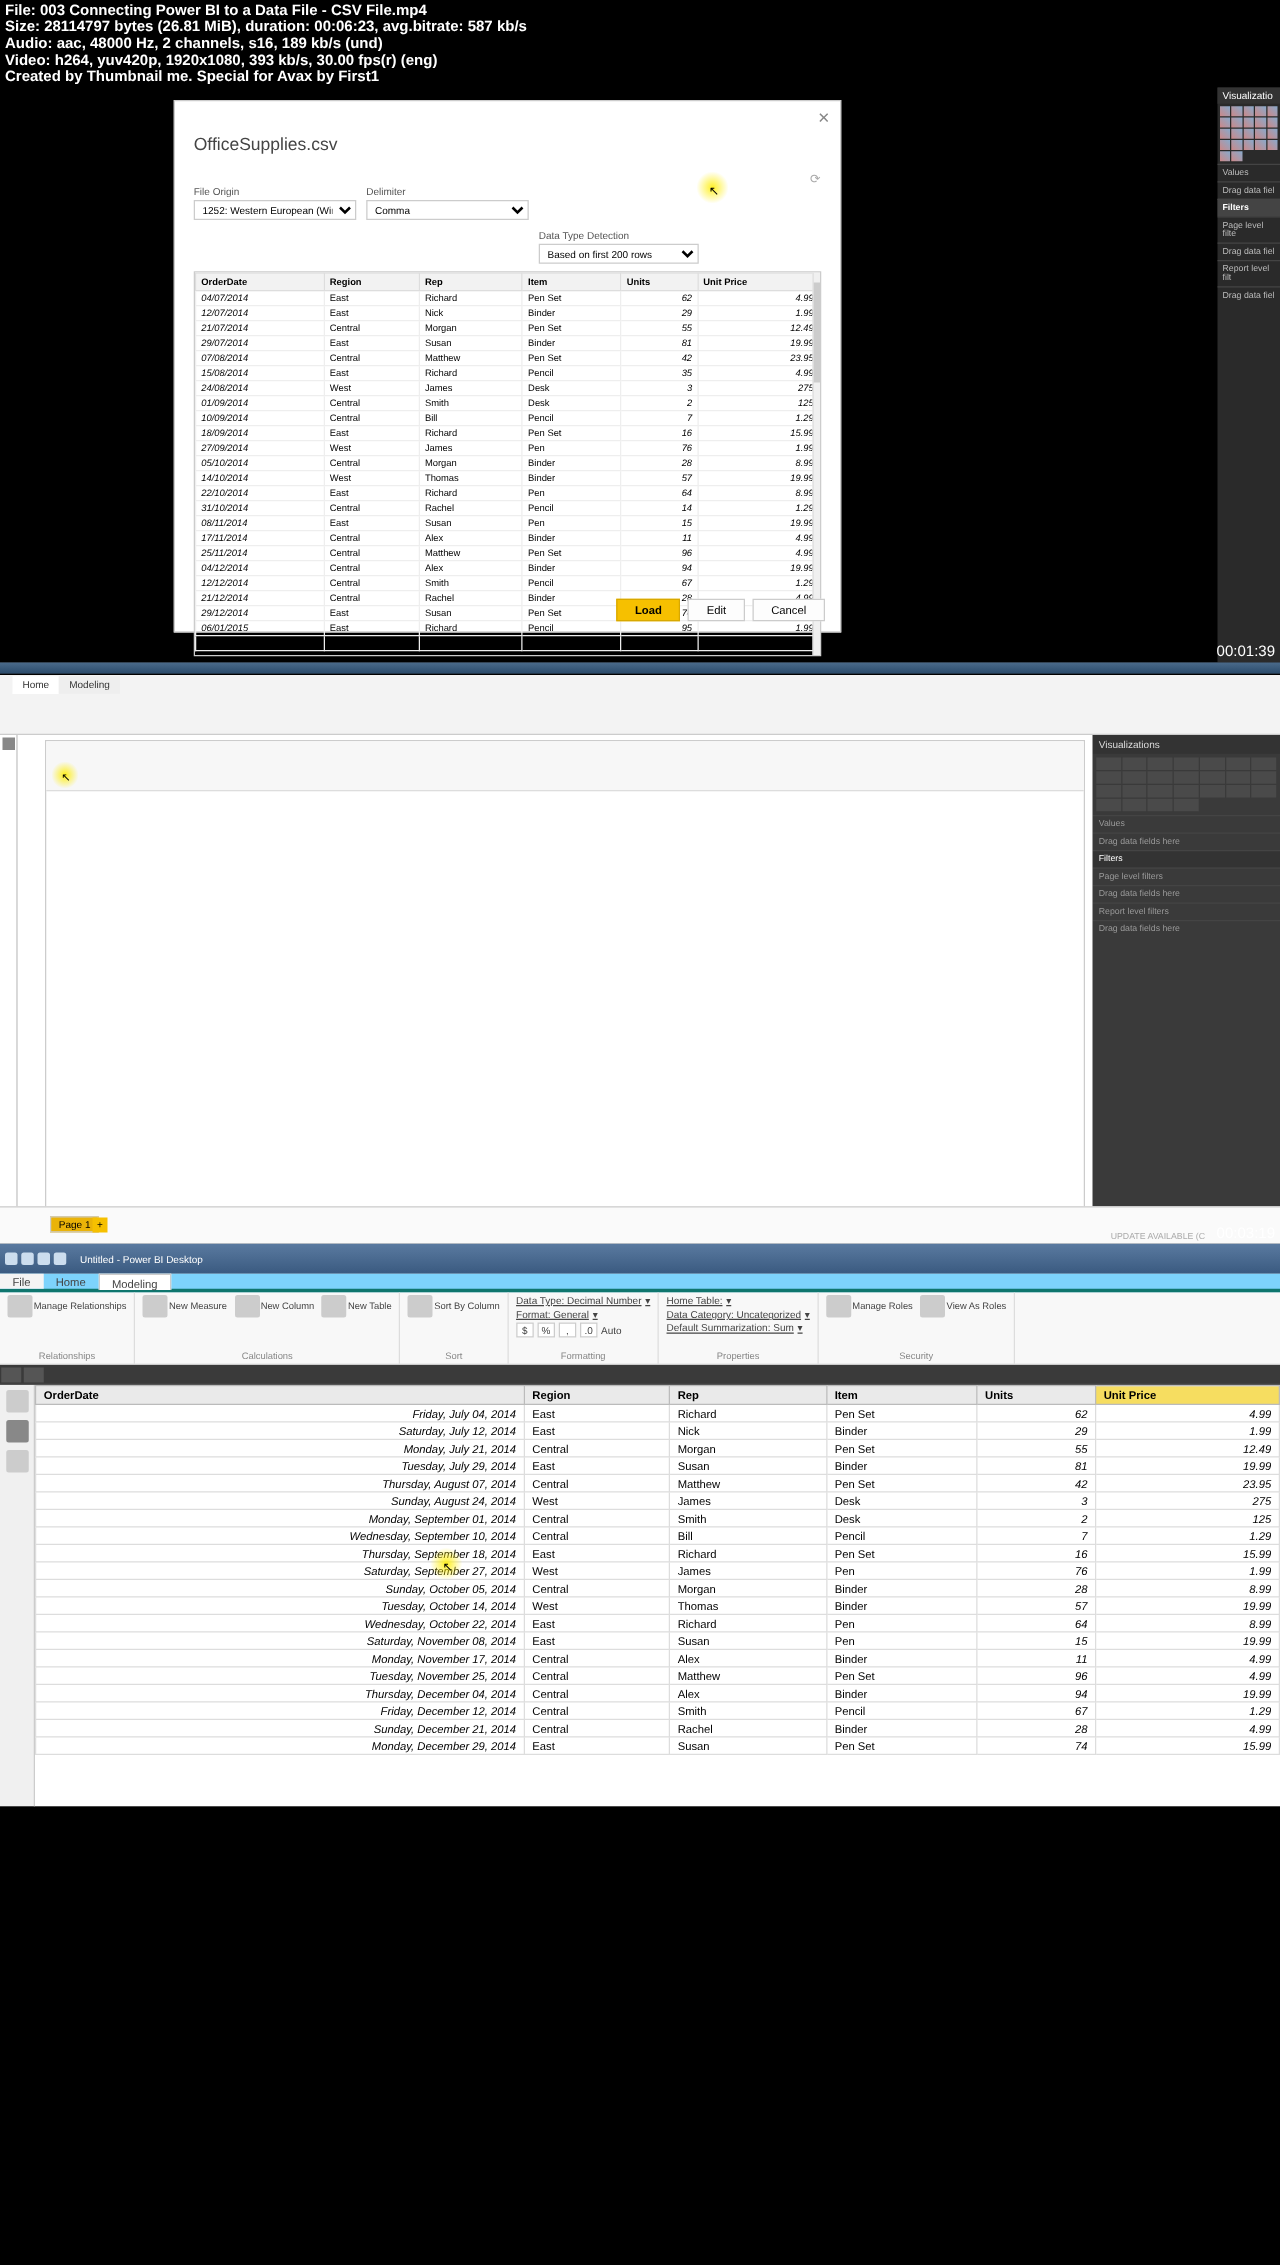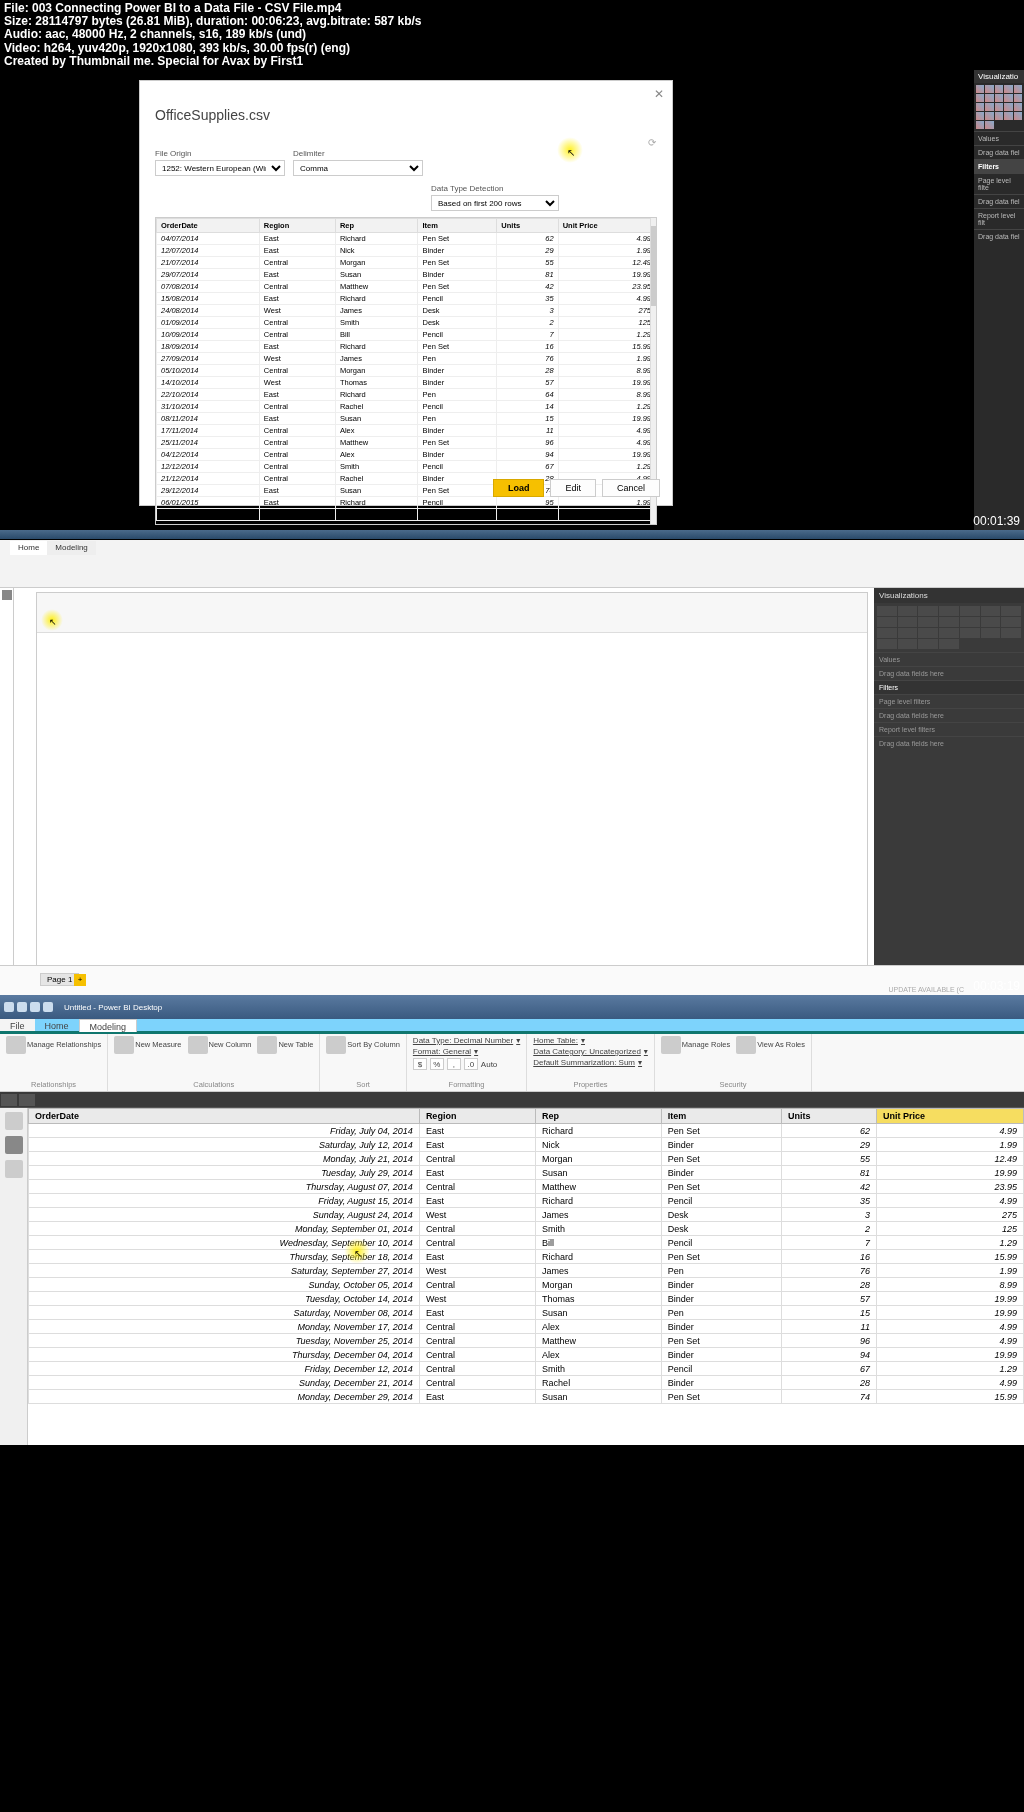--- a/index.html
+++ b/index.html
@@ -58,21 +58,21 @@
 .panel2-sub { position: absolute; left: 22px; top: 4px; right: 6px; height: 380px; background: rgba(255,255,255,0.92); border: 1px solid #ccc; }
 .panel2-sub .sub-ribbon { height: 40px; border-bottom: 1px solid #ddd; background: #f7f7f7; }
 .highlight2 { position: absolute; left: 4px; top: 16px; width: 22px; height: 22px; border-radius: 50%; background: radial-gradient(circle, rgba(255,238,0,0.9) 0%, rgba(255,238,0,0.0) 70%); z-index: 6; }
 .highlight2 .cursor { position: absolute; left: 8px; top: 8px; font-size: 9px; }
 .panel2-right { width: 150px; background: #3a3a3a; color: #ccc; font-size: 8px; }
 .panel2-right .hdr { background: #333; padding: 3px 5px; font-size: 8px; color: #ddd; }
 .panel2-right .vg { display: grid; grid-template-columns: repeat(7,1fr); gap: 1px; padding: 3px; }
 .panel2-right .vi { height: 10px; background: #4a4a4a; }
 .panel2-right .row { padding: 3px 5px; color: #999; border-top: 1px solid #444; font-size: 7px; }
 .panel2 .footer { position: absolute; left: 0; right: 0; bottom: 0; height: 30px; background: #fafafa; border-top: 1px solid #ccc; font-size: 8px; }
-.panel2 .footer .pg { position: absolute; left: 40px; bottom: 9px; background: #e5e5e5; border: 1px solid #ccc; padding: 1px 6px; }
+.panel2 .footer .pg { position: absolute; left: 40px; bottom: 9px; background: #eab308; border: 1px solid #ccc; padding: 1px 6px; }
 .panel2 .footer .add { position: absolute; left: 74px; bottom: 9px; background: #f6c000; width: 12px; height: 12px; text-align: center; line-height: 12px; }
 .panel2 .footer .upd { position: absolute; right: 60px; bottom: 2px; color: #aaa; font-size: 7px; }
 
 
 .panel3 { position: relative; width: 100%; height: 450px; background: #eaeaea; }
 .panel3 .qat { height: 24px; background: linear-gradient(#5a7aa0,#3a5a80); display: flex; align-items: center; padding: 0 4px; gap: 3px; }
 .panel3 .qat .qic { width: 10px; height: 10px; background: #cde; border-radius: 2px; }
 .panel3 .qat .title { margin-left: 8px; color: #fff; font-size: 8px; }
 .panel3 .tabs3 { height: 15px; background: #7dd3fc; display: flex; border-bottom: 3px solid #0f766e; }
 .panel3 .tabs3 .t { font-size: 9px; padding: 2px 10px; color: #444; }
@@ -628,28 +628,20 @@
             </tr>
             <tr>
               <td class="date">Thursday, August 07, 2014</td>
               <td>Central</td>
               <td>Matthew</td>
               <td>Pen Set</td>
               <td class="num">42</td>
               <td class="num">23.95</td>
             </tr>
             <tr>
-              <td class="date">Friday, August 15, 2014</td>
-              <td>East</td>
-              <td>Richard</td>
-              <td>Pencil</td>
-              <td class="num">35</td>
-              <td class="num">4.99</td>
-            </tr>
-            <tr>
               <td class="date">Sunday, August 24, 2014</td>
               <td>West</td>
               <td>James</td>
               <td>Desk</td>
               <td class="num">3</td>
               <td class="num">275</td>
             </tr>
             <tr>
               <td class="date">Monday, September 01, 2014</td>
               <td>Central</td>
@@ -692,20 +684,28 @@
             </tr>
             <tr>
               <td class="date">Tuesday, October 14, 2014</td>
               <td>West</td>
               <td>Thomas</td>
               <td>Binder</td>
               <td class="num">57</td>
               <td class="num">19.99</td>
             </tr>
             <tr>
+              <td class="date">Wednesday, October 22, 2014</td>
+              <td>East</td>
+              <td>Richard</td>
+              <td>Pen</td>
+              <td class="num">64</td>
+              <td class="num">8.99</td>
+            </tr>
+            <tr>
               <td class="date">Saturday, November 08, 2014</td>
               <td>East</td>
               <td>Susan</td>
               <td>Pen</td>
               <td class="num">15</td>
               <td class="num">19.99</td>
             </tr>
             <tr>
               <td class="date">Monday, November 17, 2014</td>
               <td>Central</td>

